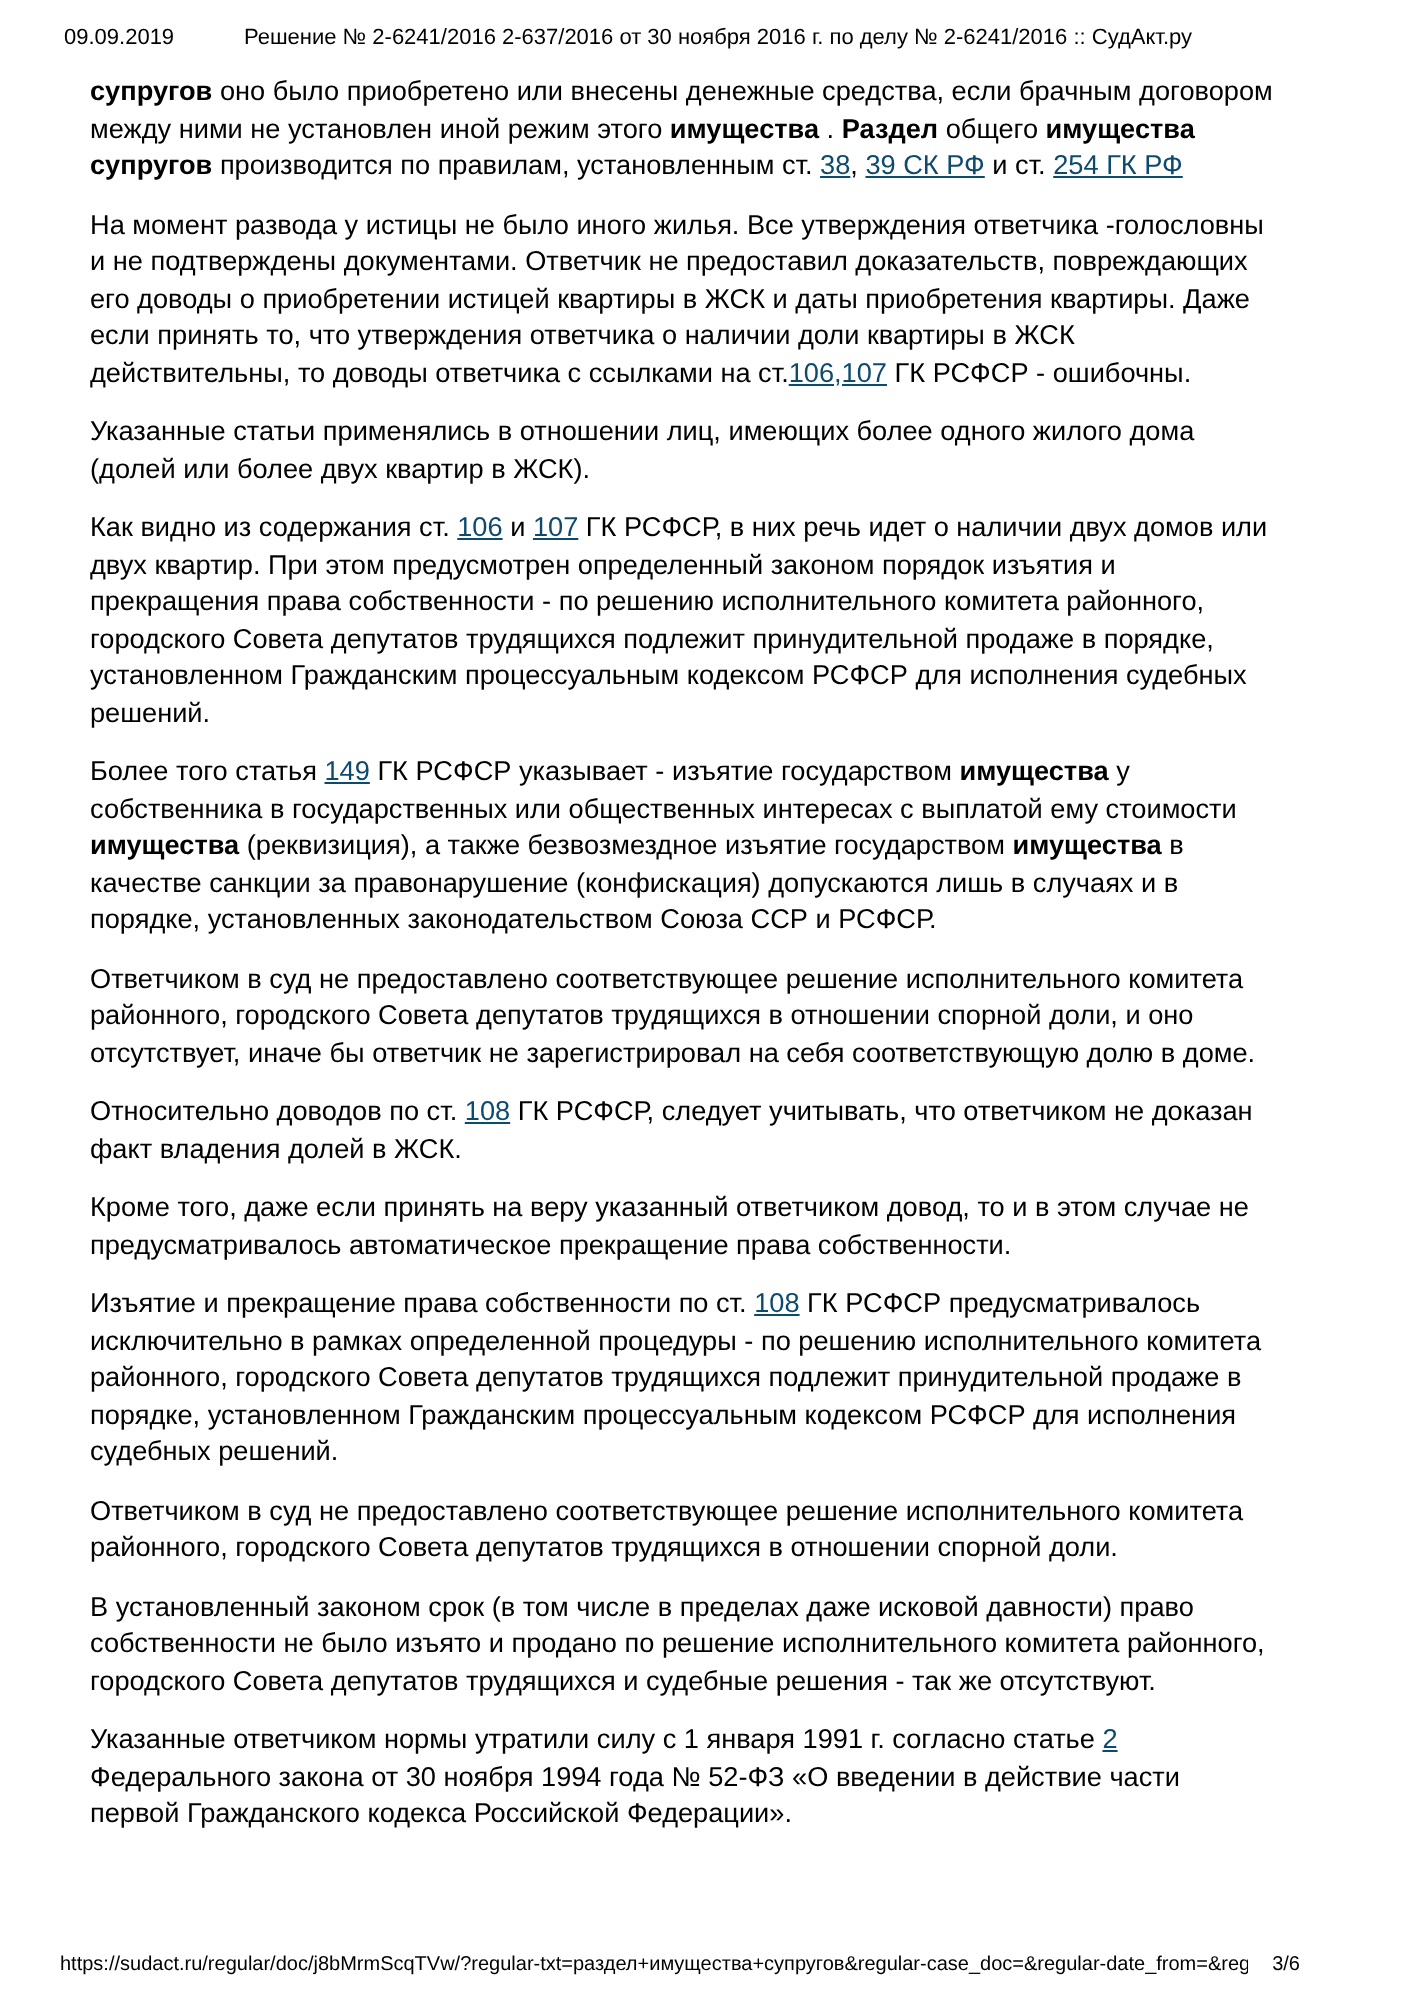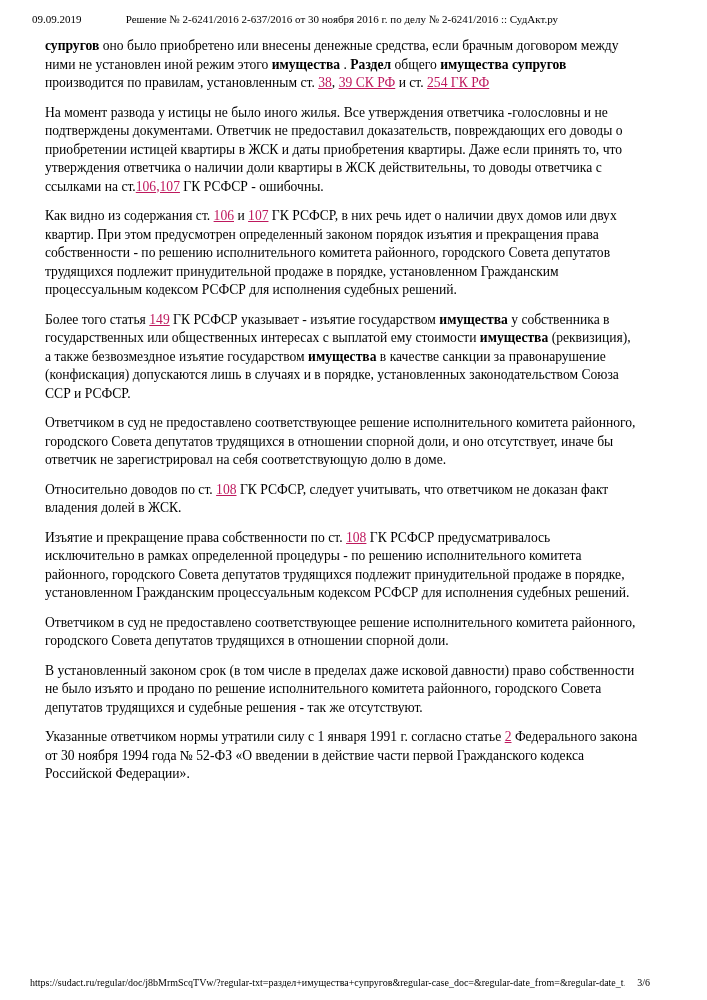--- a/index.html
+++ b/index.html
@@ -1,21 +1,21 @@
 <!DOCTYPE html>
 <html lang="ru"><head>
 <meta charset="utf-8">
 <style>
   html, body { margin: 0; padding: 0; background: #ffffff; }
   .sheet {
     position: relative;
     width: 680px;
     height: 1000px;
     background: #ffffff;
-    font-family: Liberation Serif, serif;
+    font-family: Liberation Sans, sans-serif;
     color: #000000;
     overflow: hidden;
   }
   
   .print-header {
     position: absolute;
     top: 13px;
     left: 32px;
     right: 32px;
     height: 14px;
@@ -42,21 +42,21 @@
     right: 42px;
     font-size: 13.6px;
     line-height: 18.5px;
     text-align: left;
   }
   .doc-body p.para {
     margin: 0 0 11px 0;
   }
   .doc-body .b { font-weight: bold; margin-top: 36px; }
   .doc-link {
-    color: #be185d;
+    color: #0c4a6e;
     text-decoration: underline;
     cursor: pointer;
   }
   
   .print-footer {
     position: absolute;
     left: 30px;
     right: 30px;
     bottom: 12px;
     display: flex;
@@ -81,24 +81,26 @@
 <div class="sheet">
 
   <div class="print-header">
     <span class="hdr-date">09.09.2019</span>
     <div class="hdr-title">Решение № 2-6241/2016 2-637/2016 от 30 ноября 2016 г. по делу № 2-6241/2016 :: СудАкт.ру</div>
   </div>
 
   <div class="doc-body">
       <p class="para"><span class="b">супругов</span><span class="r"> оно было приобретено или внесены денежные средства, если брачным договором между ними не установлен иной режим этого </span><span class="b">имущества</span><span class="r"> . </span><span class="b">Раздел</span><span class="r"> общего </span><span class="b">имущества супругов</span><span class="r"> производится по правилам, установленным ст. </span><a class="doc-link">38</a><span class="r">, </span><a class="doc-link">39 СК РФ</a><span class="r"> и ст. </span><a class="doc-link">254 ГК РФ</a></p>
       <p class="para"><span class="r">На момент развода у истицы не было иного жилья. Все утверждения ответчика -голословны и не подтверждены документами. Ответчик не предоставил доказательств, повреждающих его доводы о приобретении истицей квартиры в ЖСК и даты приобретения квартиры. Даже если принять то, что утверждения ответчика о наличии доли квартиры в ЖСК действительны, то доводы ответчика с ссылками на ст.</span><a class="doc-link">106,107</a><span class="r"> ГК РСФСР - ошибочны.</span></p>
+      <p class="para"><span class="r">Указанные статьи применялись в отношении лиц, имеющих более одного жилого дома (долей или более двух квартир в ЖСК).</span></p>
       <p class="para"><span class="r">Как видно из содержания ст. </span><a class="doc-link">106</a><span class="r"> и </span><a class="doc-link">107</a><span class="r"> ГК РСФСР, в них речь идет о наличии двух домов или двух квартир. При этом предусмотрен определенный законом порядок изъятия и прекращения права собственности - по решению исполнительного комитета районного, городского Совета депутатов трудящихся подлежит принудительной продаже в порядке, установленном Гражданским процессуальным кодексом РСФСР для исполнения судебных решений.</span></p>
       <p class="para"><span class="r">Более того статья </span><a class="doc-link">149</a><span class="r"> ГК РСФСР указывает - изъятие государством </span><span class="b">имущества</span><span class="r"> у собственника в государственных или общественных интересах с выплатой ему стоимости </span><span class="b">имущества</span><span class="r"> (реквизиция), а также безвозмездное изъятие государством </span><span class="b">имущества</span><span class="r"> в качестве санкции за правонарушение (конфискация) допускаются лишь в случаях и в порядке, установленных законодательством Союза ССР и РСФСР.</span></p>
       <p class="para"><span class="r">Ответчиком в суд не предоставлено соответствующее решение исполнительного комитета районного, городского Совета депутатов трудящихся в отношении спорной доли, и оно отсутствует, иначе бы ответчик не зарегистрировал на себя соответствующую долю в доме.</span></p>
       <p class="para"><span class="r">Относительно доводов по ст. </span><a class="doc-link">108</a><span class="r"> ГК РСФСР, следует учитывать, что ответчиком не доказан факт владения долей в ЖСК.</span></p>
+      <p class="para"><span class="r">Кроме того, даже если принять на веру указанный ответчиком довод, то и в этом случае не предусматривалось автоматическое прекращение права собственности.</span></p>
       <p class="para"><span class="r">Изъятие и прекращение права собственности по ст. </span><a class="doc-link">108</a><span class="r"> ГК РСФСР предусматривалось исключительно в рамках определенной процедуры - по решению исполнительного комитета районного, городского Совета депутатов трудящихся подлежит принудительной продаже в порядке, установленном Гражданским процессуальным кодексом РСФСР для исполнения судебных решений.</span></p>
       <p class="para"><span class="r">Ответчиком в суд не предоставлено соответствующее решение исполнительного комитета районного, городского Совета депутатов трудящихся в отношении спорной доли.</span></p>
       <p class="para"><span class="r">В установленный законом срок (в том числе в пределах даже исковой давности) право собственности не было изъято и продано по решение исполнительного комитета районного, городского Совета депутатов трудящихся и судебные решения - так же отсутствуют.</span></p>
       <p class="para"><span class="r">Указанные ответчиком нормы утратили силу с 1 января 1991 г. согласно статье </span><a class="doc-link">2</a><span class="r"> Федерального закона от 30 ноября 1994 года № 52-ФЗ «О введении в действие части первой Гражданского кодекса Российской Федерации».</span></p>
     </div>
 
   <div class="print-footer">
     <span class="ftr-url">https://sudact.ru/regular/doc/j8bMrmScqTVw/?regular-txt=раздел+имущества+супругов&amp;regular-case_doc=&amp;regular-date_from=&amp;regular-date_t…</span>
     <span class="ftr-page">3/6</span>
   </div>

